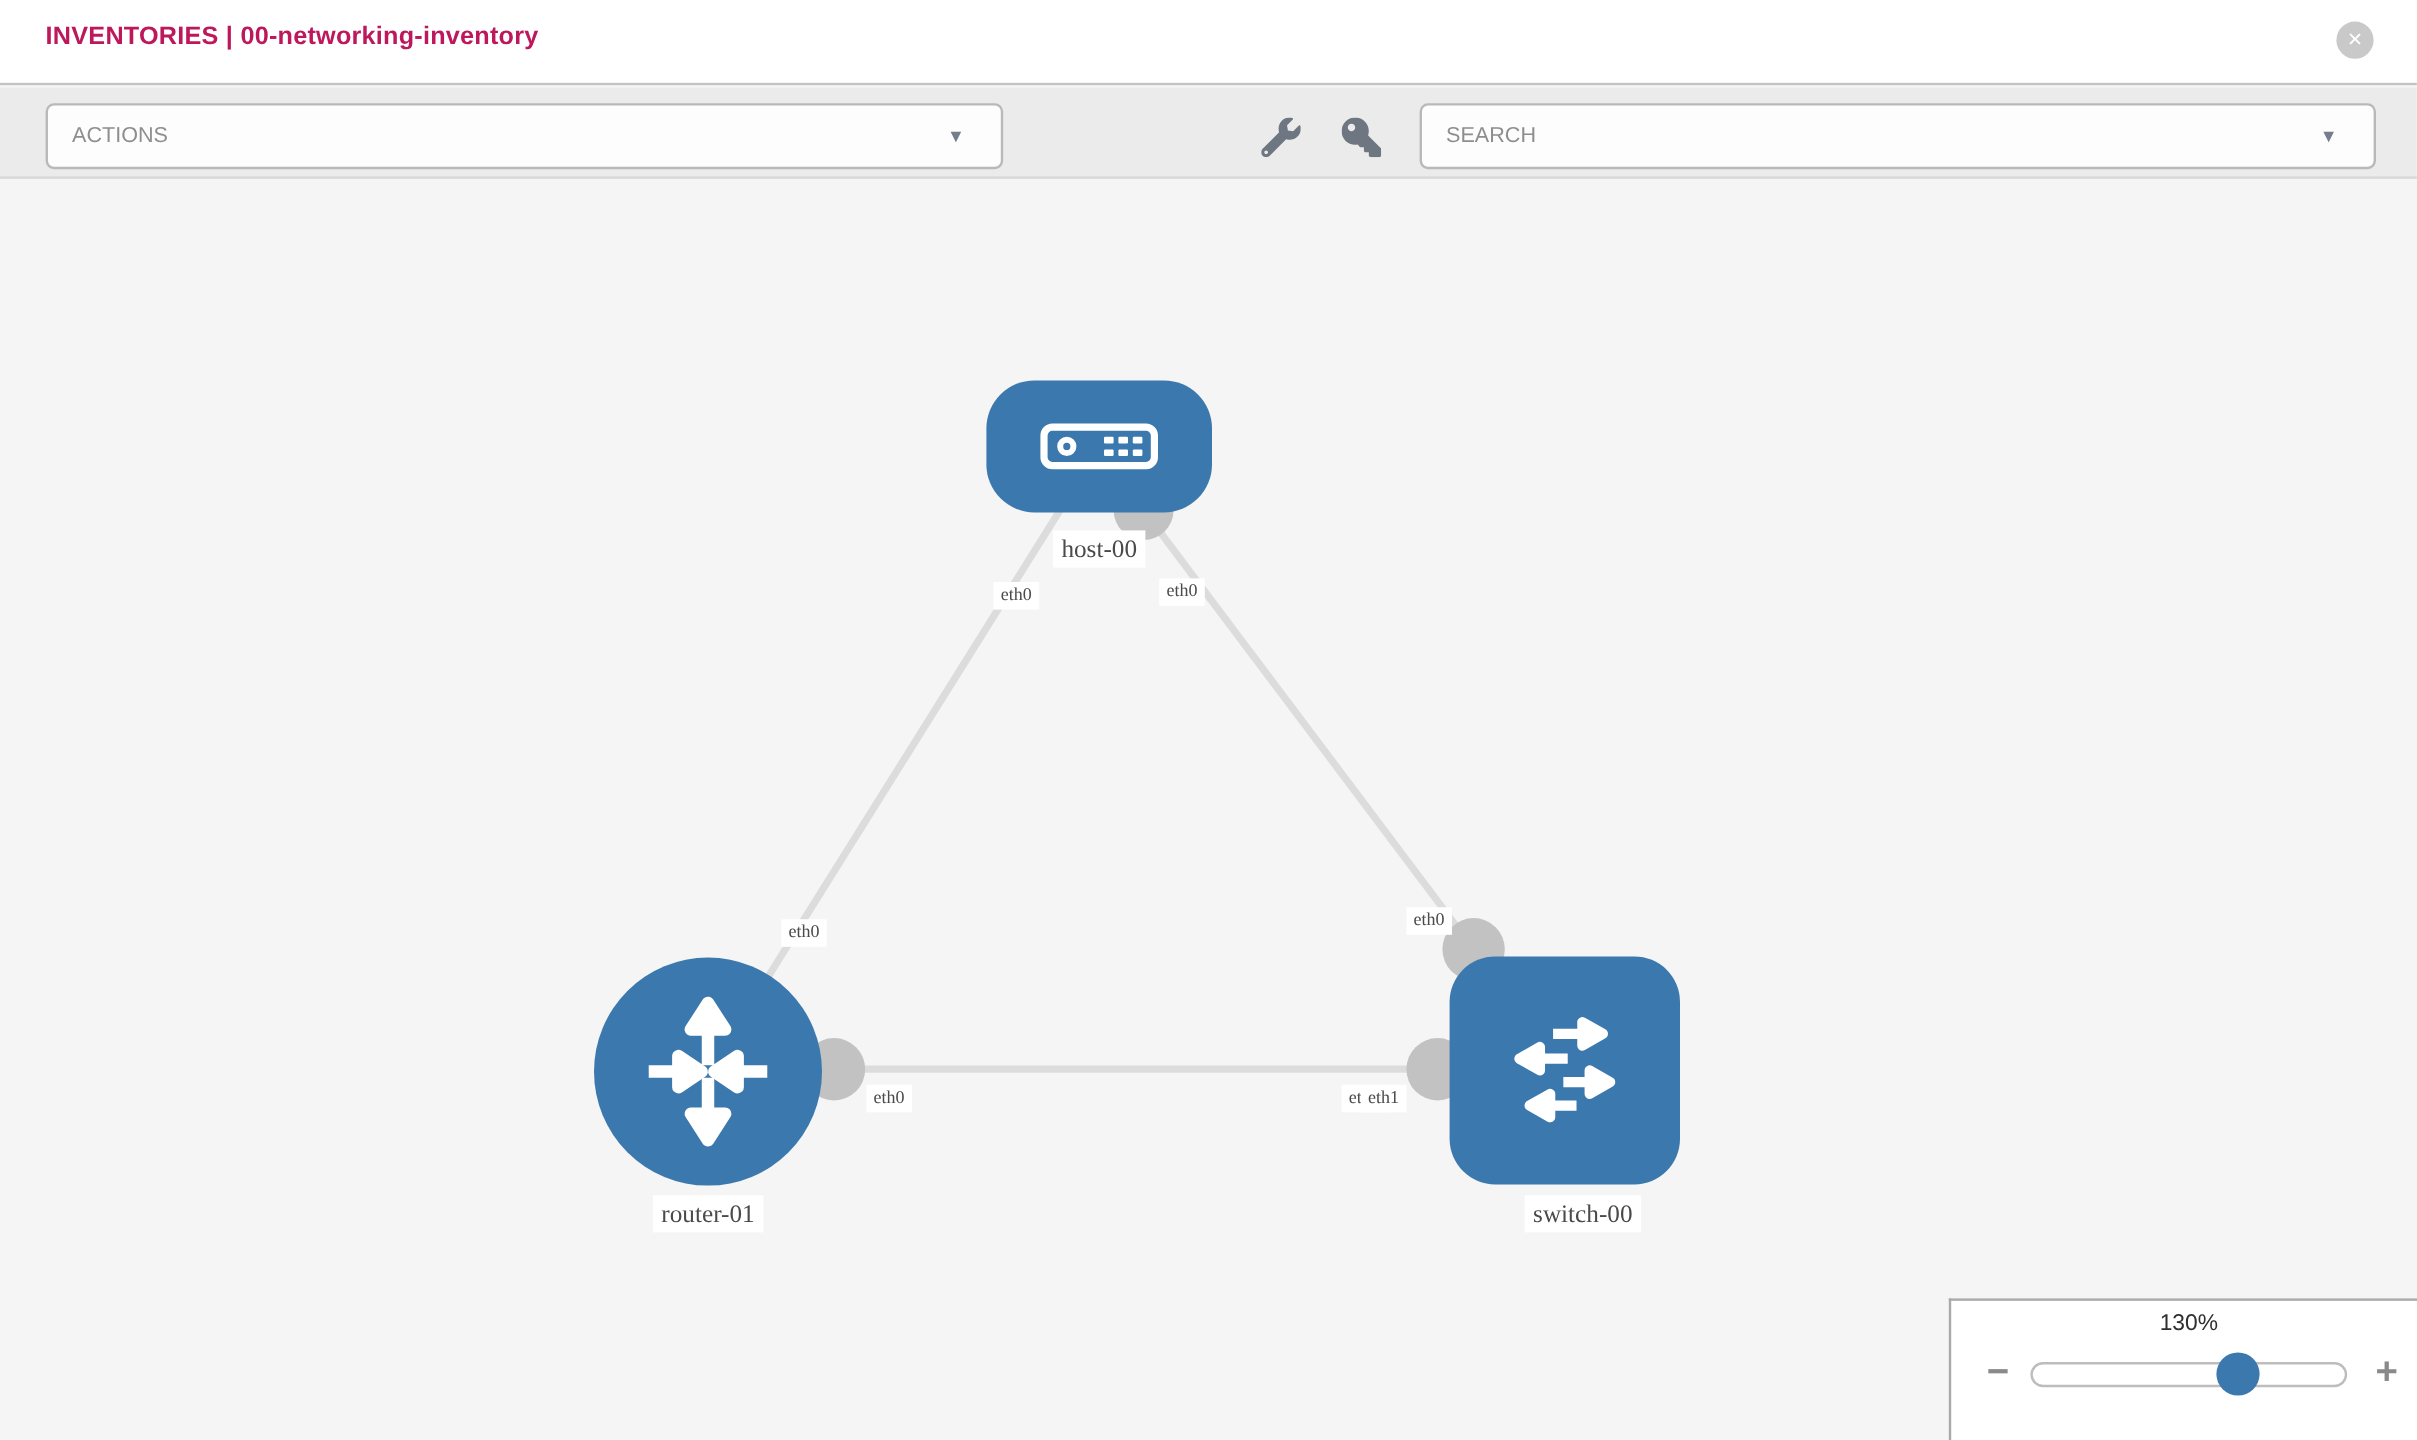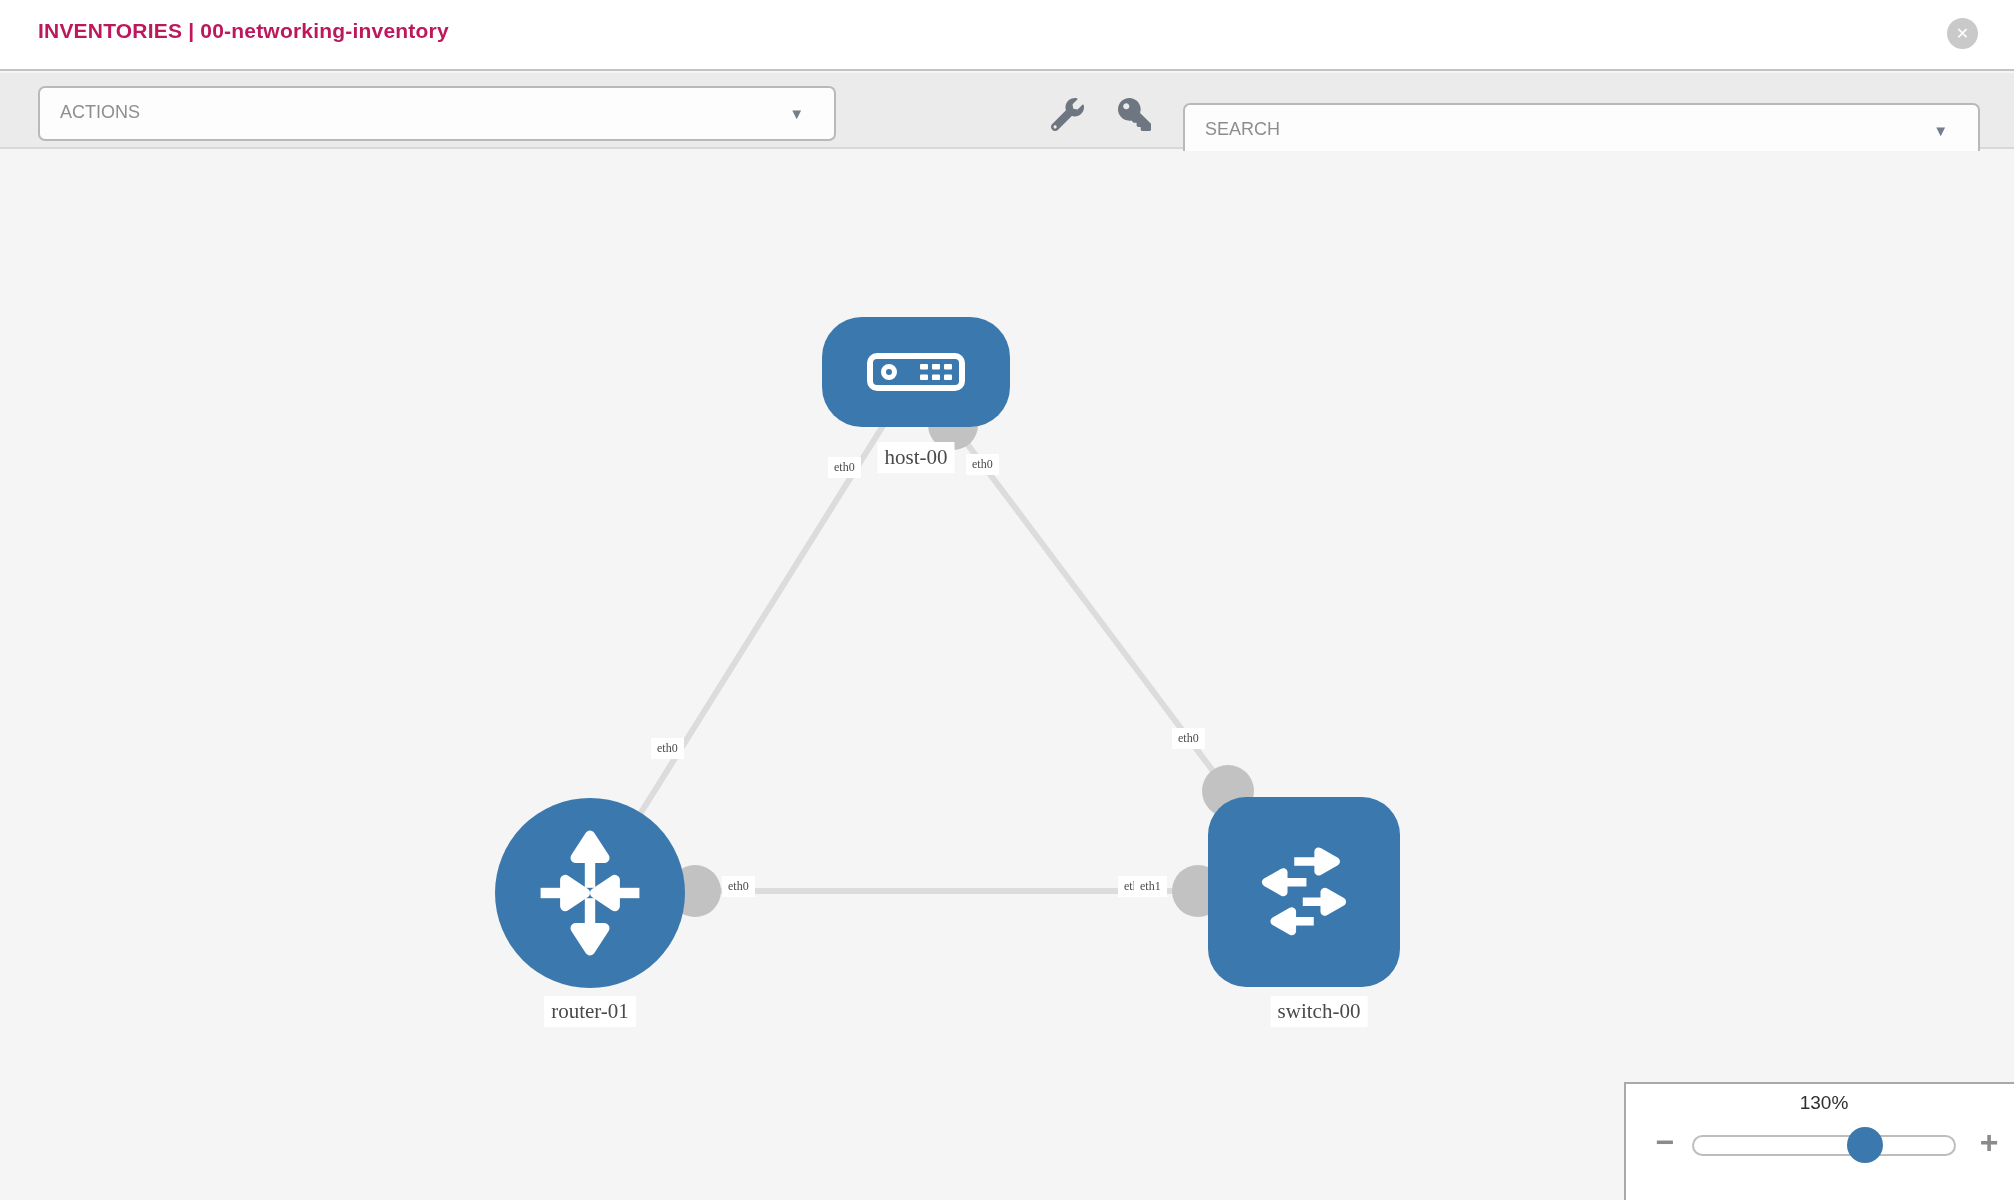--- a/index.html
+++ b/index.html
@@ -14,40 +14,40 @@
   .close-btn { position:absolute; left:1947px; top:18px; width:31px; height:31px;
     border-radius:50%; background:#c9c9c9; color:#ffffff; font-size:16px;
     font-weight:bold; text-align:center; line-height:31px; cursor:pointer; }
 
   
   .toolbar { position:absolute; left:0; top:73px; width:2014px; height:76px;
     background:#ebebeb; border-bottom:2px solid #d8d8d8; }
   .dropdown { position:absolute; top:13px; height:55px; background:#fdfdfd;
     border:2px solid #b9b9b9; border-radius:7px; }
   .dd-actions { left:38px; width:798px; }
-  .dd-search  { left:1183px; width:797px;margin-top:17px; }
+  .dd-search  { left:1183px; width:797px; }
   .dd-label { position:absolute; left:20px; top:14px; font-size:18px; color:#8e8e8e; }
   .dd-caret { position:absolute; right:30px; top:17px; font-size:15px; color:#747e8c; }
   .tool-icon { position:absolute; top:25px; width:33px; height:33px; cursor:pointer; }
   .tool-icon svg { width:100%; height:100%; fill:#6e7681; }
 
   
   .canvas { position:absolute; left:0; top:151px; width:2014px; height:1049px;
     background:#f5f5f5;font-family:Liberation Serif, serif; }
   .links-layer { position:absolute; left:0; top:0; width:2014px; height:1049px; }
 
   .node { position:absolute; background:#3b78ae; }
   .node svg { position:absolute; left:50%; top:50%; transform:translate(-50%,-50%); }
   .node-host   { left:822px;  top:166px; width:188px; height:110px; border-radius:40px; }
   .node-router { left:495px;  top:647px; width:190px; height:190px; border-radius:50%; }
   .node-switch { left:1208px; top:646px; width:192px; height:190px; border-radius:38px; }
 
   .chip { position:absolute; background:#ffffff; color:#4a4a4a; white-space:nowrap; }
   .node-label { font-size:21px; padding:3px 7px; transform:translateX(-50%); z-index:6; }
-  .iface-label { font-size:12px; padding:3px 6px; z-index:5; }
+  .iface-label { font-size:15px; padding:3px 6px; z-index:5;margin-top:28px; }
   .iface-over { z-index:6; }
 
   
   .zoom-panel { position:absolute; left:1624px; top:1082px; width:412px; height:118px;
     background:#ffffff; border-top:2px solid #a9a9a9; border-left:2px solid #a9a9a9;
     z-index:10; }
   .zoom-value { position:absolute; left:66px; top:8px; width:264px; text-align:center;
     font-size:19px; color:#2f2f2f; }
   .zoom-minus, .zoom-plus { position:absolute; top:40px; width:34px; height:36px;
     font-size:32px; font-weight:bold; color:#8a8a8a; text-align:center;

